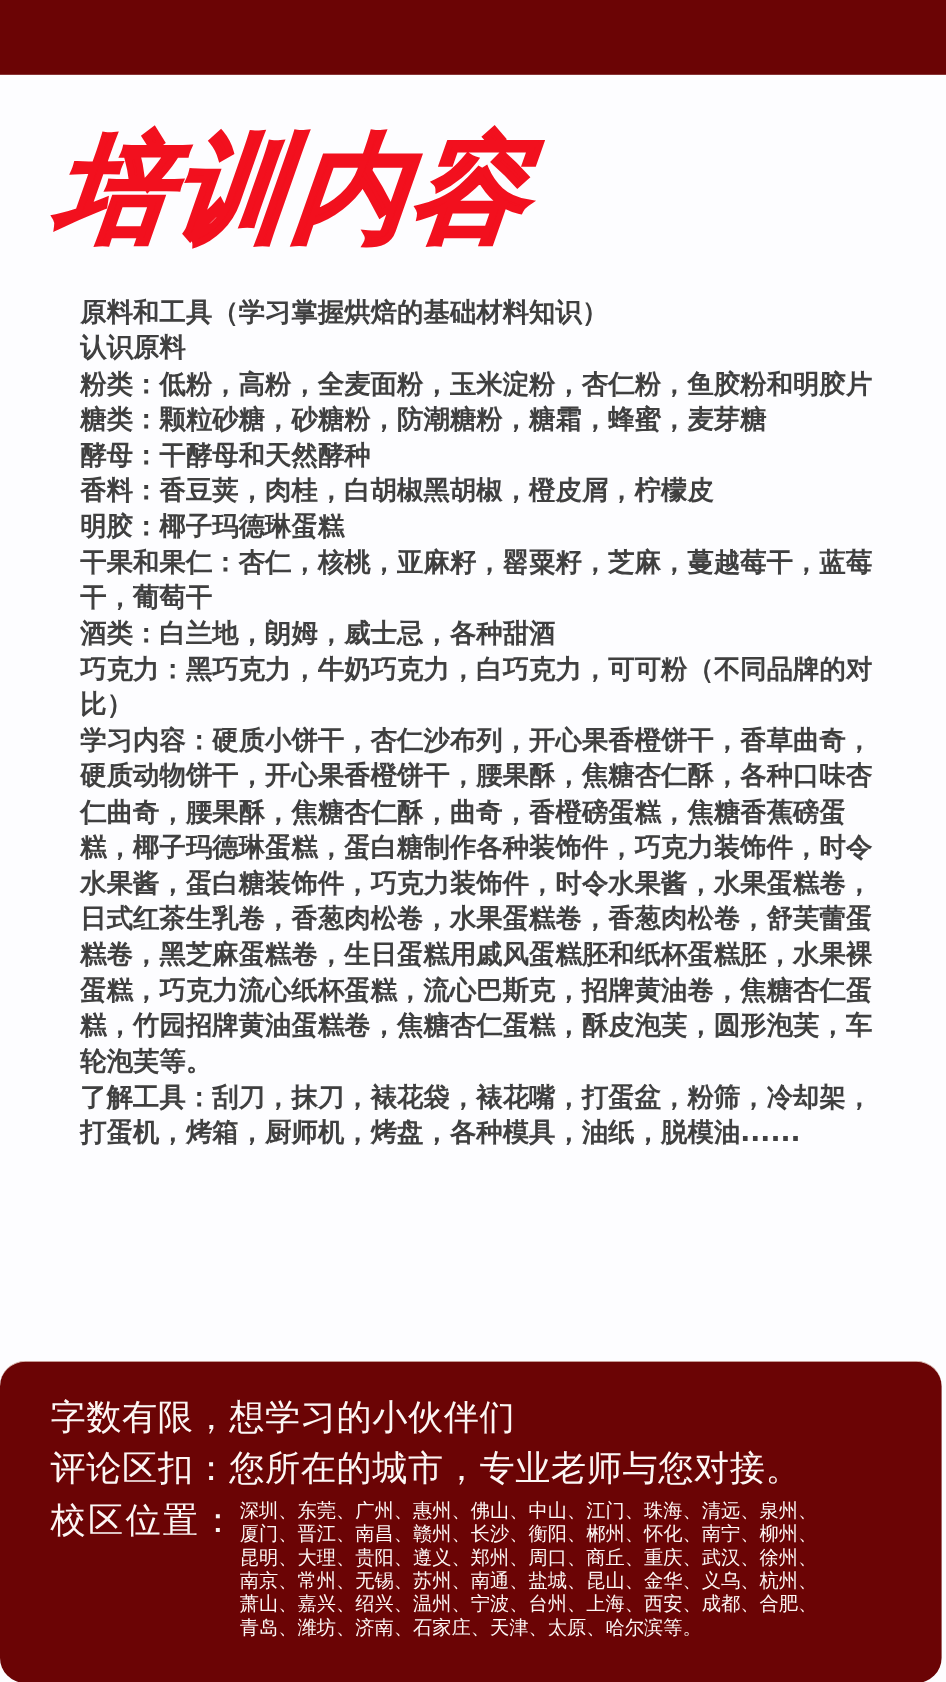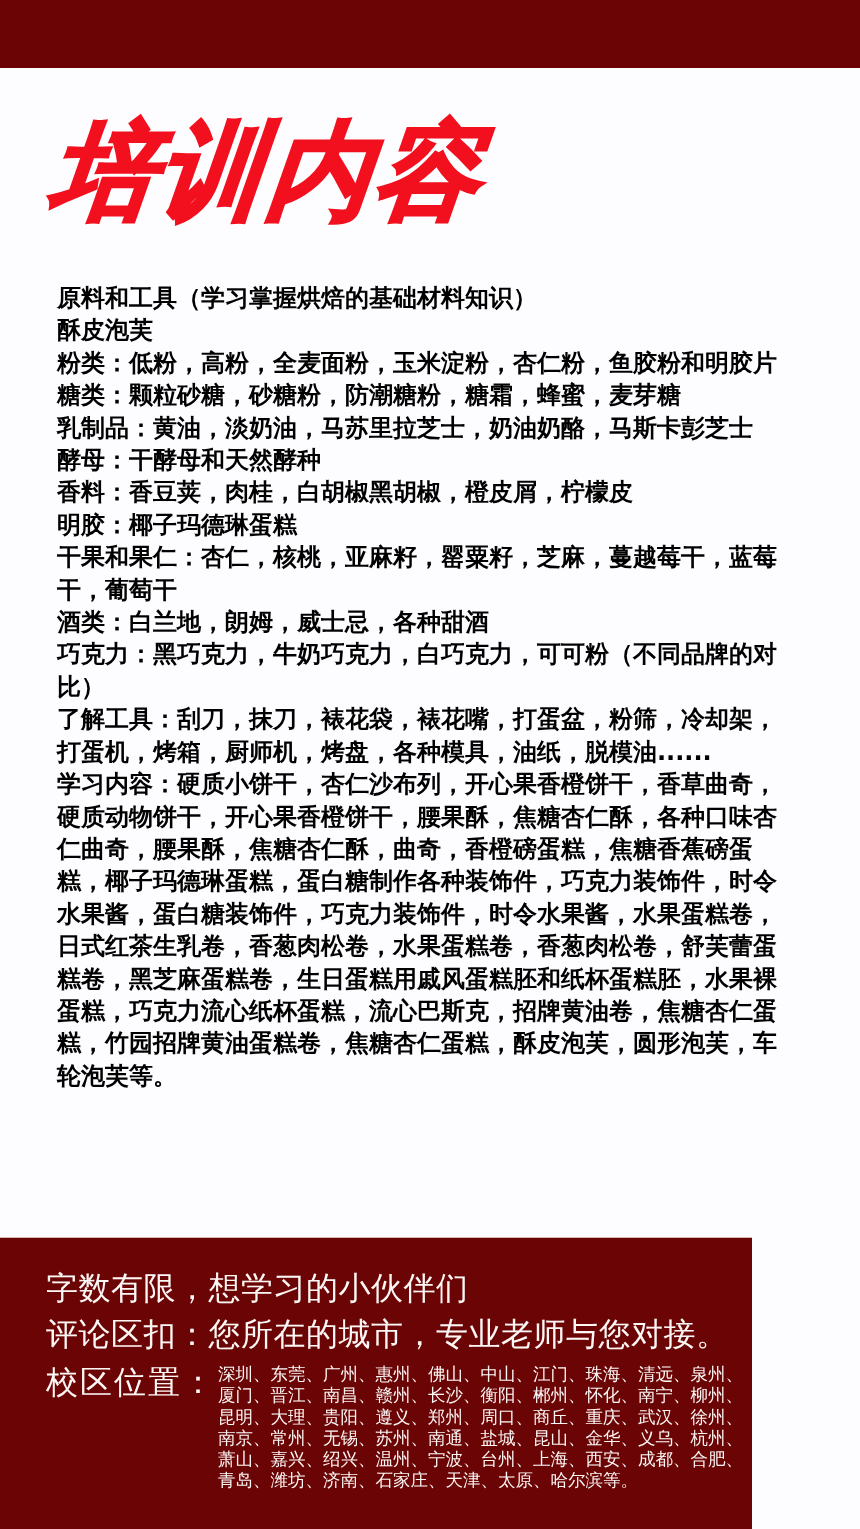--- a/index.html
+++ b/index.html
@@ -31,42 +31,42 @@
     color: #f2101e;
     letter-spacing: 4px;
     font-style: italic;
     transform: skewX(-6deg) scaleY(1.02);
     transform-origin: left top;
     -webkit-text-stroke: 3px #f2101e;
     white-space: nowrap;
   }
   .content {
     position: absolute;
-    left: 57px;
+    left: 73px;
     top: 268px;
     width: 736px;
     font-size: 24px;
     line-height: 32.4px;
     font-weight: bold;
-    color: #000000;
-    margin-top: 14px;
+    color: #404040;
   }
   .content p {
     margin: 0;
     padding: 0;
   }
   .bottom-band {
     position: absolute;
     left: 0;
     top: 1237px;
-    width: 752px;
+    width: 856px;
     height: 292px;
     background: #6b0405;
     border-top: 1px solid #d8b8b0;
     color: #fcf6f4;
+    border-radius: 23px;
   }
   .cta-line {
     position: absolute;
     left: 46px;
     font-size: 32px;
     line-height: 46px;
     white-space: nowrap;
     letter-spacing: 0.5px;
   }
   .cta-1 { top: 27px; }
@@ -95,32 +95,31 @@
 </style>
 </head>
 <body>
 
 <div class="top-band"></div>
 
 <div class="title">培训内容</div>
 
 <div class="content">
   <p>原料和工具（学习掌握烘焙的基础材料知识）</p>
-  <p>酥皮泡芙</p>
+  <p>认识原料</p>
   <p>粉类：低粉，高粉，全麦面粉，玉米淀粉，杏仁粉，鱼胶粉和明胶片</p>
   <p>糖类：颗粒砂糖，砂糖粉，防潮糖粉，糖霜，蜂蜜，麦芽糖</p>
-  <p>乳制品：黄油，淡奶油，马苏里拉芝士，奶油奶酪，马斯卡彭芝士</p>
   <p>酵母：干酵母和天然酵种</p>
   <p>香料：香豆荚，肉桂，白胡椒黑胡椒，橙皮屑，柠檬皮</p>
   <p>明胶：椰子玛德琳蛋糕</p>
   <p>干果和果仁：杏仁，核桃，亚麻籽，罂粟籽，芝麻，蔓越莓干，蓝莓干，葡萄干</p>
   <p>酒类：白兰地，朗姆，威士忌，各种甜酒</p>
   <p>巧克力：黑巧克力，牛奶巧克力，白巧克力，可可粉（不同品牌的对比）</p>
+  <p>学习内容：硬质小饼干，杏仁沙布列，开心果香橙饼干，香草曲奇，硬质动物饼干，开心果香橙饼干，腰果酥，焦糖杏仁酥，各种口味杏仁曲奇，腰果酥，焦糖杏仁酥，曲奇，香橙磅蛋糕，焦糖香蕉磅蛋糕，椰子玛德琳蛋糕，蛋白糖制作各种装饰件，巧克力装饰件，时令水果酱，蛋白糖装饰件，巧克力装饰件，时令水果酱，水果蛋糕卷，日式红茶生乳卷，香葱肉松卷，水果蛋糕卷，香葱肉松卷，舒芙蕾蛋糕卷，黑芝麻蛋糕卷，生日蛋糕用戚风蛋糕胚和纸杯蛋糕胚，水果裸蛋糕，巧克力流心纸杯蛋糕，流心巴斯克，招牌黄油卷，焦糖杏仁蛋糕，竹园招牌黄油蛋糕卷，焦糖杏仁蛋糕，酥皮泡芙，圆形泡芙，车轮泡芙等。</p>
   <p>了解工具：刮刀，抹刀，裱花袋，裱花嘴，打蛋盆，粉筛，冷却架，打蛋机，烤箱，厨师机，烤盘，各种模具，油纸，脱模油......</p>
-  <p>学习内容：硬质小饼干，杏仁沙布列，开心果香橙饼干，香草曲奇，硬质动物饼干，开心果香橙饼干，腰果酥，焦糖杏仁酥，各种口味杏仁曲奇，腰果酥，焦糖杏仁酥，曲奇，香橙磅蛋糕，焦糖香蕉磅蛋糕，椰子玛德琳蛋糕，蛋白糖制作各种装饰件，巧克力装饰件，时令水果酱，蛋白糖装饰件，巧克力装饰件，时令水果酱，水果蛋糕卷，日式红茶生乳卷，香葱肉松卷，水果蛋糕卷，香葱肉松卷，舒芙蕾蛋糕卷，黑芝麻蛋糕卷，生日蛋糕用戚风蛋糕胚和纸杯蛋糕胚，水果裸蛋糕，巧克力流心纸杯蛋糕，流心巴斯克，招牌黄油卷，焦糖杏仁蛋糕，竹园招牌黄油蛋糕卷，焦糖杏仁蛋糕，酥皮泡芙，圆形泡芙，车轮泡芙等。</p>
 </div>
 
 <div class="bottom-band">
   <div class="cta-line cta-1">字数有限，想学习的小伙伴们</div>
   <div class="cta-line cta-2">评论区扣：您所在的城市，专业老师与您对接。</div>
   <div class="campus-label">校区位置：</div>
   <div class="campus-list">
     <div>深圳、东莞、广州、惠州、佛山、中山、江门、珠海、清远、泉州、</div>
     <div>厦门、晋江、南昌、赣州、长沙、衡阳、郴州、怀化、南宁、柳州、</div>
     <div>昆明、大理、贵阳、遵义、郑州、周口、商丘、重庆、武汉、徐州、</div>

